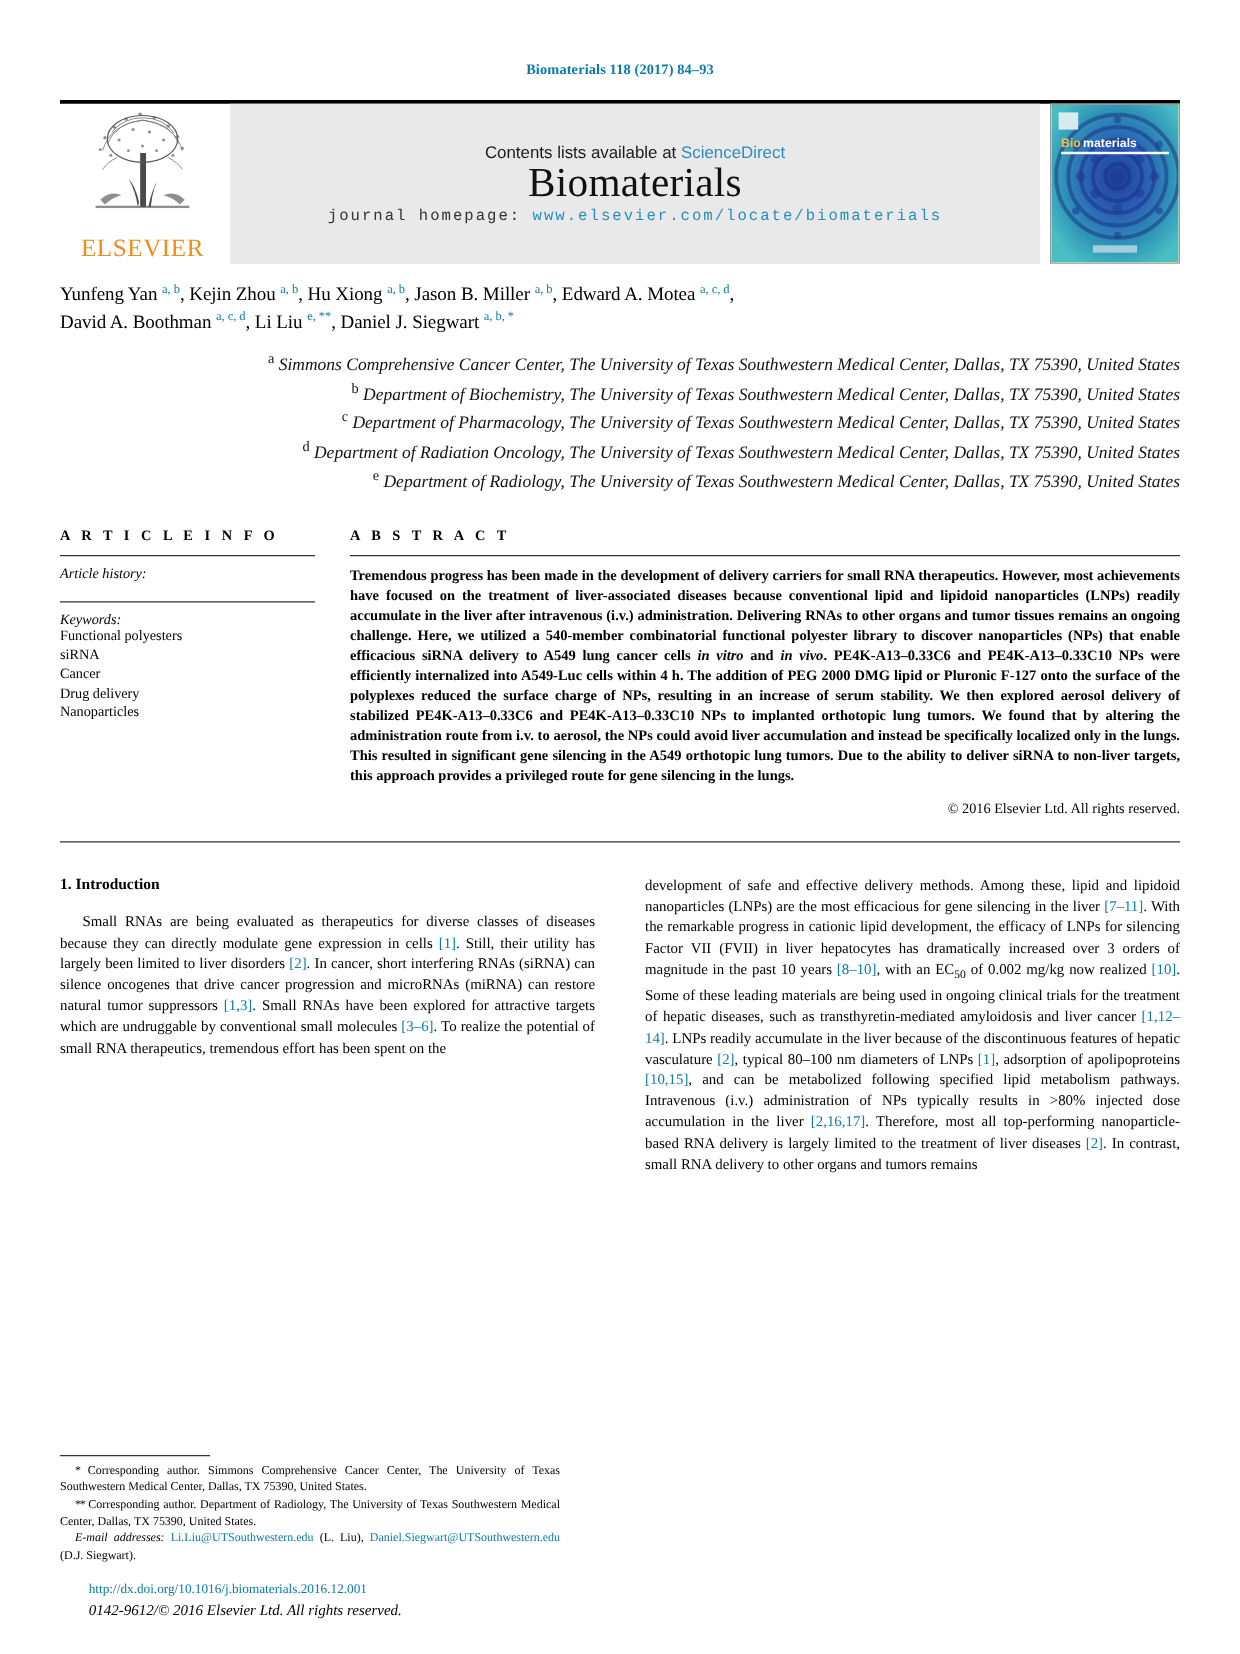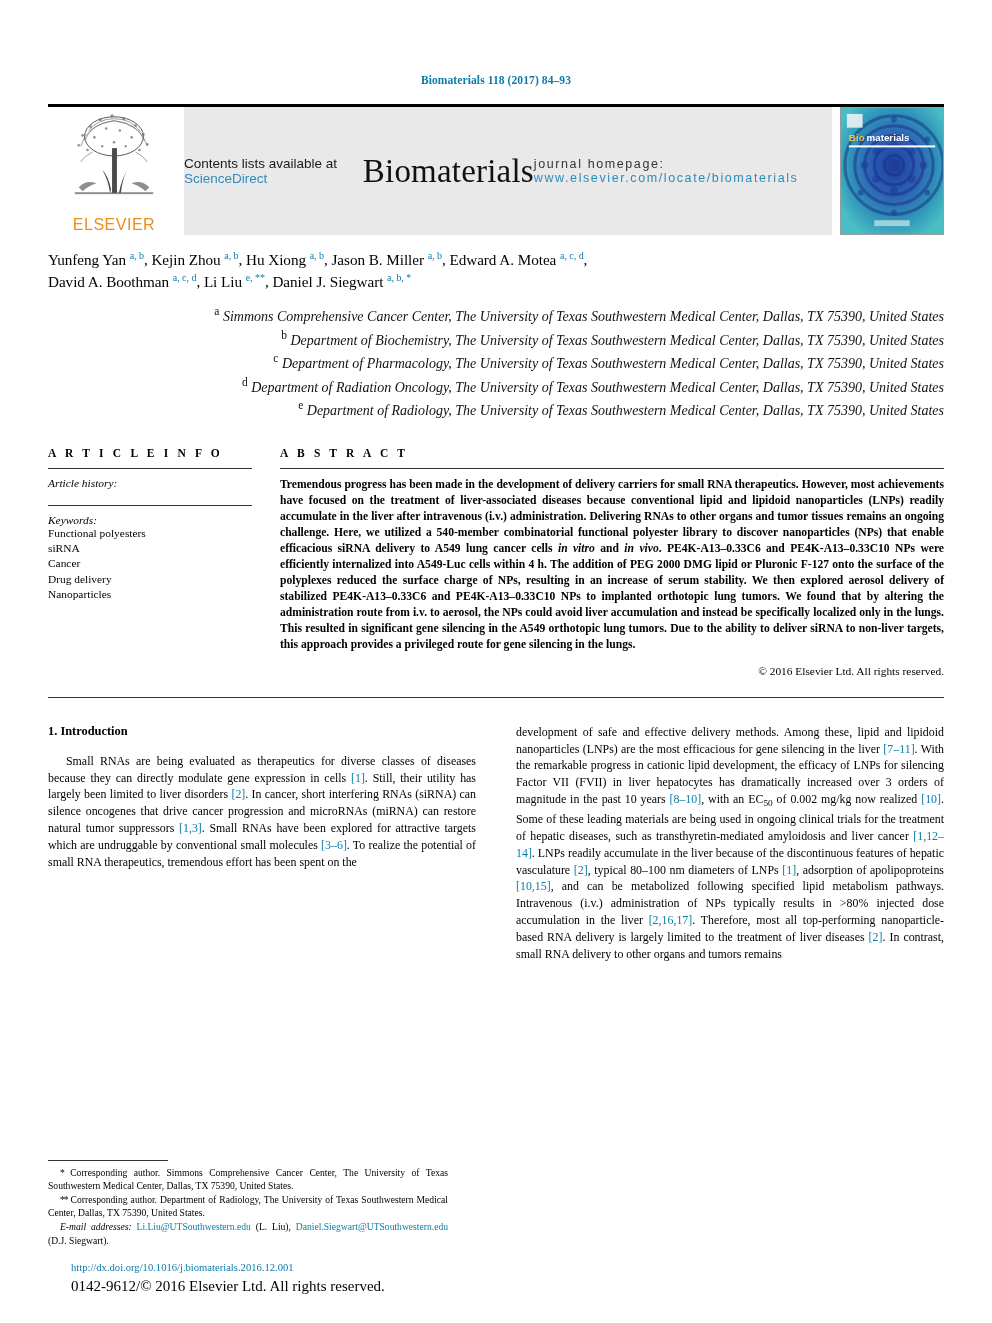--- a/index.html
+++ b/index.html
@@ -14,21 +14,21 @@
   }
   .page { position: relative; width: 992px; height: 1323px; padding: 0 48px; }
 
   
   .runninghead {
     text-align: center;
     color: #0b7ba8;
     font-size: 11.5px;
     font-weight: bold;
     letter-spacing: .1px;
-    padding-top: 74px;
+    padding-top: 50px;
   }
 
   
   .masthead-rule { border-top: 3px solid #000; margin-top: 18px; }
   .masthead {
     display: flex;
     align-items: stretch;
     height: 128px;
     margin-top: 0;
   }
@@ -36,51 +36,52 @@
     width: 132px;
     flex: 0 0 132px;
     display: flex;
     flex-direction: column;
     justify-content: flex-end;
     align-items: center;
     padding-bottom: 2px;
   }
   .tree { width: 108px; height: 96px; display:block; }
   .elsevier-word {
-    font-family: Liberation Sans, sans-serif;
+    font-family: Liberation Serif, serif;
     color: #f08c1a;
-    font-size: 16px;
+    font-size: 20px;
     letter-spacing: .5px;
     line-height: 1;
     margin-top: 16px;
   }
   .masthead-center {
     flex: 1 1 auto;
     background: #e9e9e9;
     display: flex;
+    flex-direction: column;
     justify-content: center;
     align-items: center;
     padding: 12px 0 12px 0;
     margin-left: 4px;
     margin-right: 8px;
   }
   .contents-line {
     font-family: "Liberation Sans", sans-serif;
     font-size: 13.5px;
     color: #1a1a1a;
   }
   .contents-line .sd { color: #2b8cbe; }
   .journal-title {
     font-family: "Liberation Serif", serif;
     font-size: 33px;
     letter-spacing: .2px;
     color: #111;
   }
   .homepage-line {
-    font-family: Liberation Sans, sans-serif;
+    font-family: Liberation Mono, monospace;
     font-size: 12.5px;
     letter-spacing: 1.6px;
     color: #333;
   }
   .homepage-line .url { color: #2b8cbe; }
   .cover-thumb {
     flex: 0 0 104px;
     width: 104px;
     height: 128px;
     border: 1px solid #9a9a9a;
@@ -177,21 +178,21 @@
     line-height: 1.42;
     text-align: justify;
     margin: 0;
   }
   .fn .star { letter-spacing: -1px; }
   .fn-indent { text-indent: 12px; }
   .fn i { font-style: italic; }
   .link { color: #0b7ba8; }
   .doi-block { margin-top: 14px; margin-left: 23px; }
   .doi-line { font-size: 10.6px; color: #0b7ba8; line-height:1.4; }
-  .issn-line { font-size: 15px; line-height:1.4; }
+  .issn-line { font-size: 12px; line-height:1.4;font-style:italic; }
 </style>
 </head>
 <body>
 
 <div class="page">
 
   <div class="runninghead">Biomaterials 118 (2017) 84–93</div>
 
   <div class="masthead-rule"></div>
 

